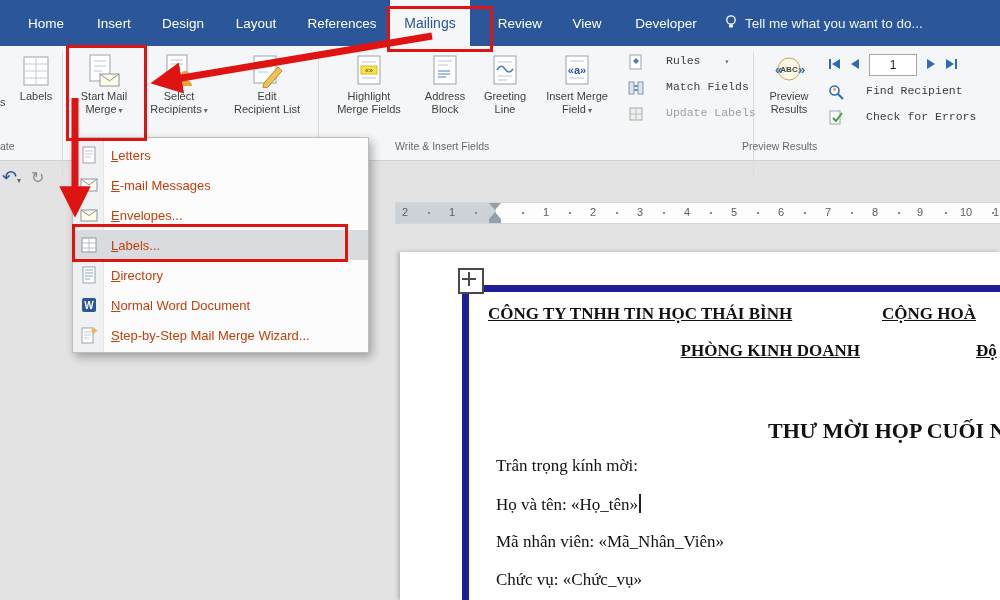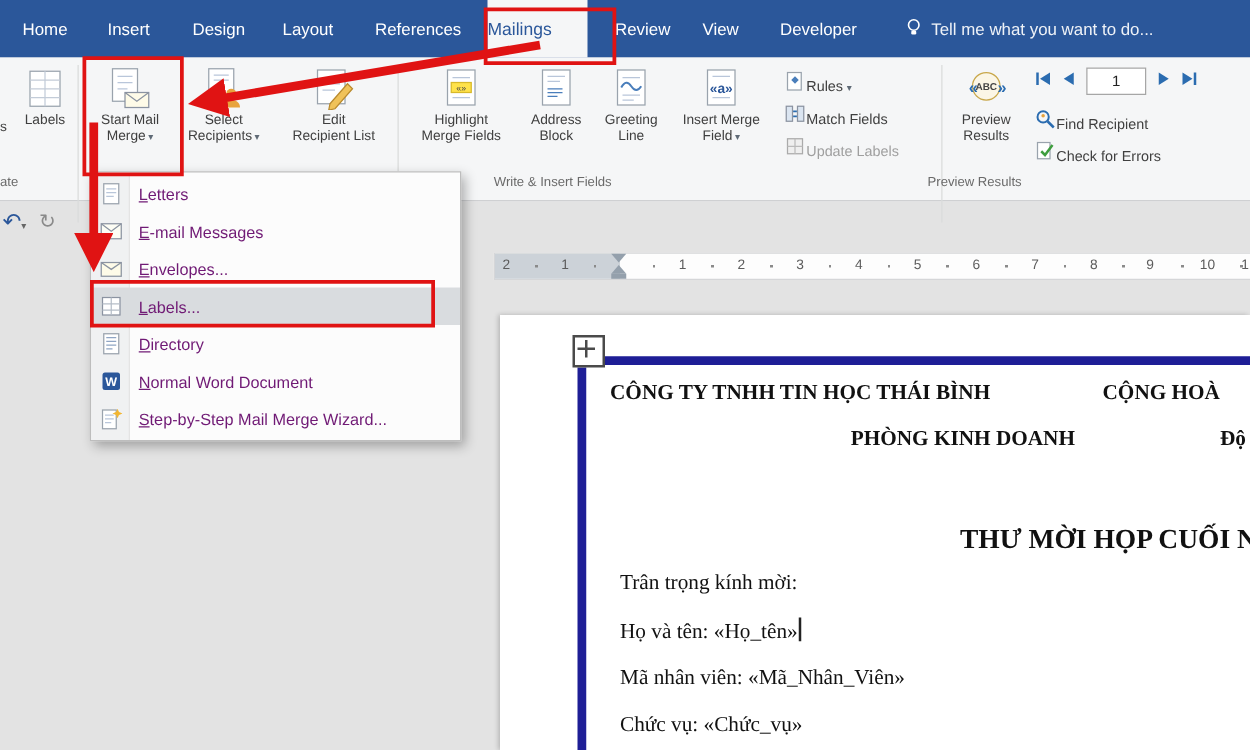--- a/index.html
+++ b/index.html
@@ -1,36 +1,36 @@
 <!DOCTYPE html>
 <html><head>
 <meta charset="utf-8">
 <style>
   html,body{margin:0;padding:0;background:#9e9e9e;}
   .screen{position:relative;width:1000px;height:600px;overflow:hidden;background:#e3e3e3;
           font-family:"Liberation Sans",sans-serif;color:#3f3f3f;}
 
   
   .tabbar{position:absolute;left:0;top:0;width:1000px;height:46px;background:#2b579a;}
-  .tab{position:absolute;top:0;height:46px;display:flex;align-items:center;
+  .tab{position:absolute;top:0;height:46px;display:flex;align-items:center;justify-content:center;
        color:#ffffff;font-size:13.5px;cursor:default;}
   .tab.selected{background:#f5f6f7;color:#2b579a;font-size:14px;}
   .tellme{position:absolute;left:724px;top:0;height:46px;display:flex;align-items:center;gap:7px;
           color:rgba(255,255,255,.92);font-size:13.5px;}
 
   
   .ribbon{position:absolute;left:0;top:46px;width:1000px;height:114px;background:#f5f6f7;
           border-bottom:1px solid #cfd0d2;}
   .vsep{position:absolute;top:6px;height:126px;width:1px;background:#dadbdc;}
   .group-label{position:absolute;top:94px;font-size:10.5px;color:#6a6a6a;text-align:left;}
   .bigbtn{position:absolute;top:4px;height:86px;display:flex;flex-direction:column;align-items:center;
           font-size:11px;line-height:13px;color:#3f3f3f;text-align:center;cursor:default;}
   .bigbtn .ic{height:38px;display:flex;align-items:center;justify-content:center;margin-top:2px;}
-  .smallbtn{position:absolute;display:flex;align-items:flex-end;gap:1px;font-size:11.5px;color:#3f3f3f;
-            height:22px;cursor:default;}
+  .smallbtn{position:absolute;display:flex;align-items:flex-start;gap:22px;font-size:11.5px;color:#3f3f3f;
+            height:22px;cursor:default;font-family:Liberation Mono, monospace;}
   .smallbtn.disabled{color:#9f9f9f;}
   .caret::after{content:"▾";font-size:8px;color:#5f6a76;margin-left:2px;}
   .rec-input{width:46px;height:20px;background:#fff;border:1px solid #a6a6a6;font-size:12px;color:#222;
              display:flex;align-items:center;justify-content:center;}
   .navrow{position:absolute;left:828px;top:8px;display:flex;align-items:center;gap:9px;}
 
   
   .qat{position:absolute;left:2px;top:166px;display:flex;align-items:center;gap:10px;}
   .undo-glyph::after{content:"↶";color:#2b579a;font-size:18px;}
   .undo-caret::after{content:"▾";color:#666;font-size:8px;}
@@ -47,35 +47,35 @@
              border-right:6px solid transparent;border-top:7px solid #94a0ac;}
   .ind-hang{position:absolute;left:93px;bottom:4px;width:0;height:0;border-left:6px solid transparent;
             border-right:6px solid transparent;border-bottom:7px solid #94a0ac;}
   .ind-box{position:absolute;left:93px;bottom:0;width:12px;height:4px;background:#94a0ac;}
 
   
   .page{position:absolute;left:400px;top:252px;width:600px;height:348px;background:#ffffff;
         box-shadow:-2px 0 4px rgba(0,0,0,.22);font-family:"Liberation Serif",serif;color:#111;}
   .border-frame{position:absolute;left:62px;top:33px;right:-14px;bottom:-14px;border:7px solid #1e1e96;}
   .ptext{position:absolute;white-space:nowrap;}
-  .hdr{font-weight:bold;font-size:17px;}
+  .hdr{font-weight:bold;font-size:17px;text-decoration:underline;}
   .doc-title{font-weight:bold;font-size:22px;}
   .bodyline{font-size:17px;}
   .cursor{display:inline-block;width:2px;height:19px;background:#222;margin-left:1px;vertical-align:-3px;}
   .tbl-handle{position:absolute;left:58px;top:16px;width:22px;height:22px;border:2px solid #4a4a4a;
               background:#fff;}
   .tbl-handle::before{content:"";position:absolute;left:8px;top:2px;width:2px;height:14px;background:#4a4a4a;}
   .tbl-handle::after{content:"";position:absolute;left:2px;top:8px;width:14px;height:2px;background:#4a4a4a;}
 
   
   .menu{position:absolute;left:72px;top:137px;width:295px;background:#fcfcfc;border:1px solid #bdbdbd;
         box-shadow:3px 4px 9px rgba(0,0,0,.3);padding:2px 0;z-index:30;}
   .menu .gutter{position:absolute;left:0;top:0;bottom:0;width:30px;background:#f0f1f2;border-right:1px solid #e4e4e4;}
   .menu-item{position:relative;height:30px;display:flex;align-items:center;gap:12px;padding-left:6px;
-             font-size:13px;color:#701a75;cursor:default;}
+             font-size:13px;color:#c2410c;cursor:default;}
   .menu-item .mi{width:20px;display:flex;justify-content:center;}
   .menu-item.selected{background:#d9dcdf;}
   .mi-label{display:block;}
   .mi-label::first-letter{text-decoration:underline;}
 
   
   .red-rect{position:absolute;border:3px solid #e01313;z-index:50;pointer-events:none;}
   .arrows{position:absolute;left:0;top:0;z-index:60;pointer-events:none;}
 </style>
 </head>

